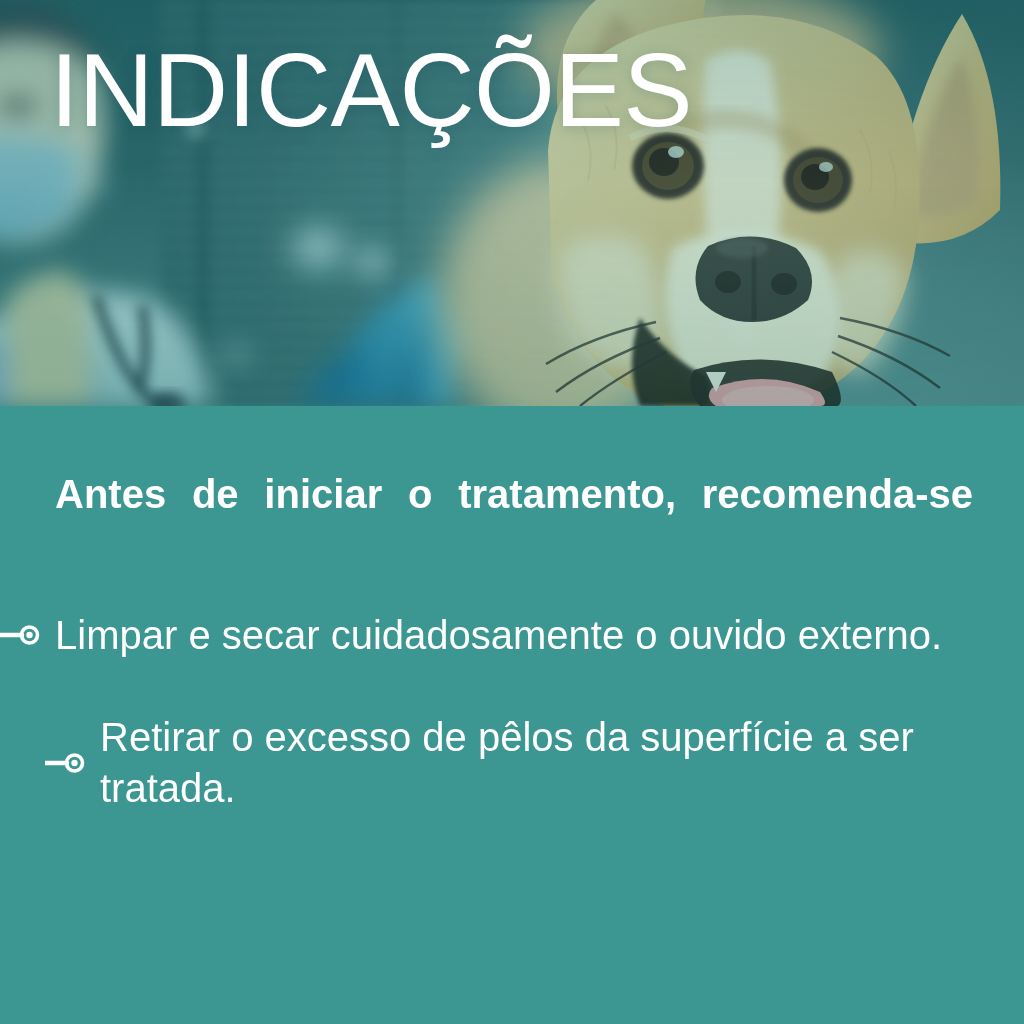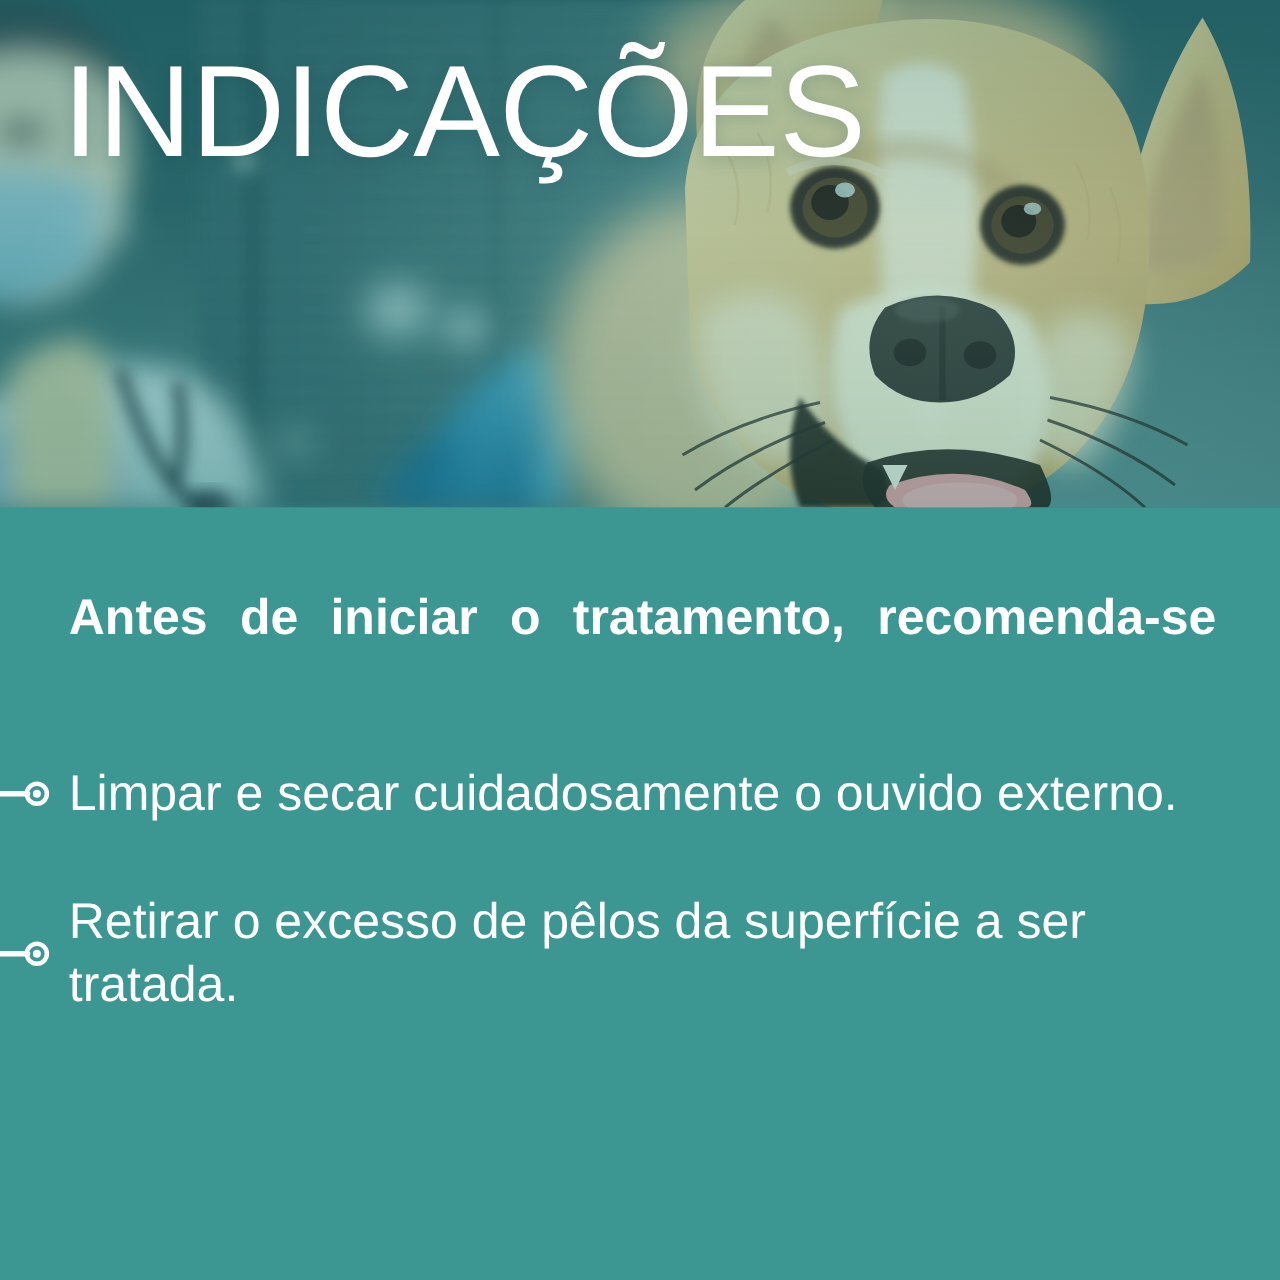--- a/index.html
+++ b/index.html
@@ -100,21 +100,21 @@
     top: 202px;
     width: 1024px;
   }
   .bullet {
     position: relative;
     display: flex;
     align-items: center;
     min-height: 54px;
     margin-bottom: 50px;
   }
-  .bullet:last-child { margin-bottom: 0; }
+  .bullet:last-child { margin-bottom: 0; padding-left: 45px; }
 
   .bullet-marker {
     flex: 0 0 auto;
     width: 41px;
     height: 52px;
     margin-left: 0;
     display: block;
   }
   .bullet-text {
     flex: 1 1 auto;

